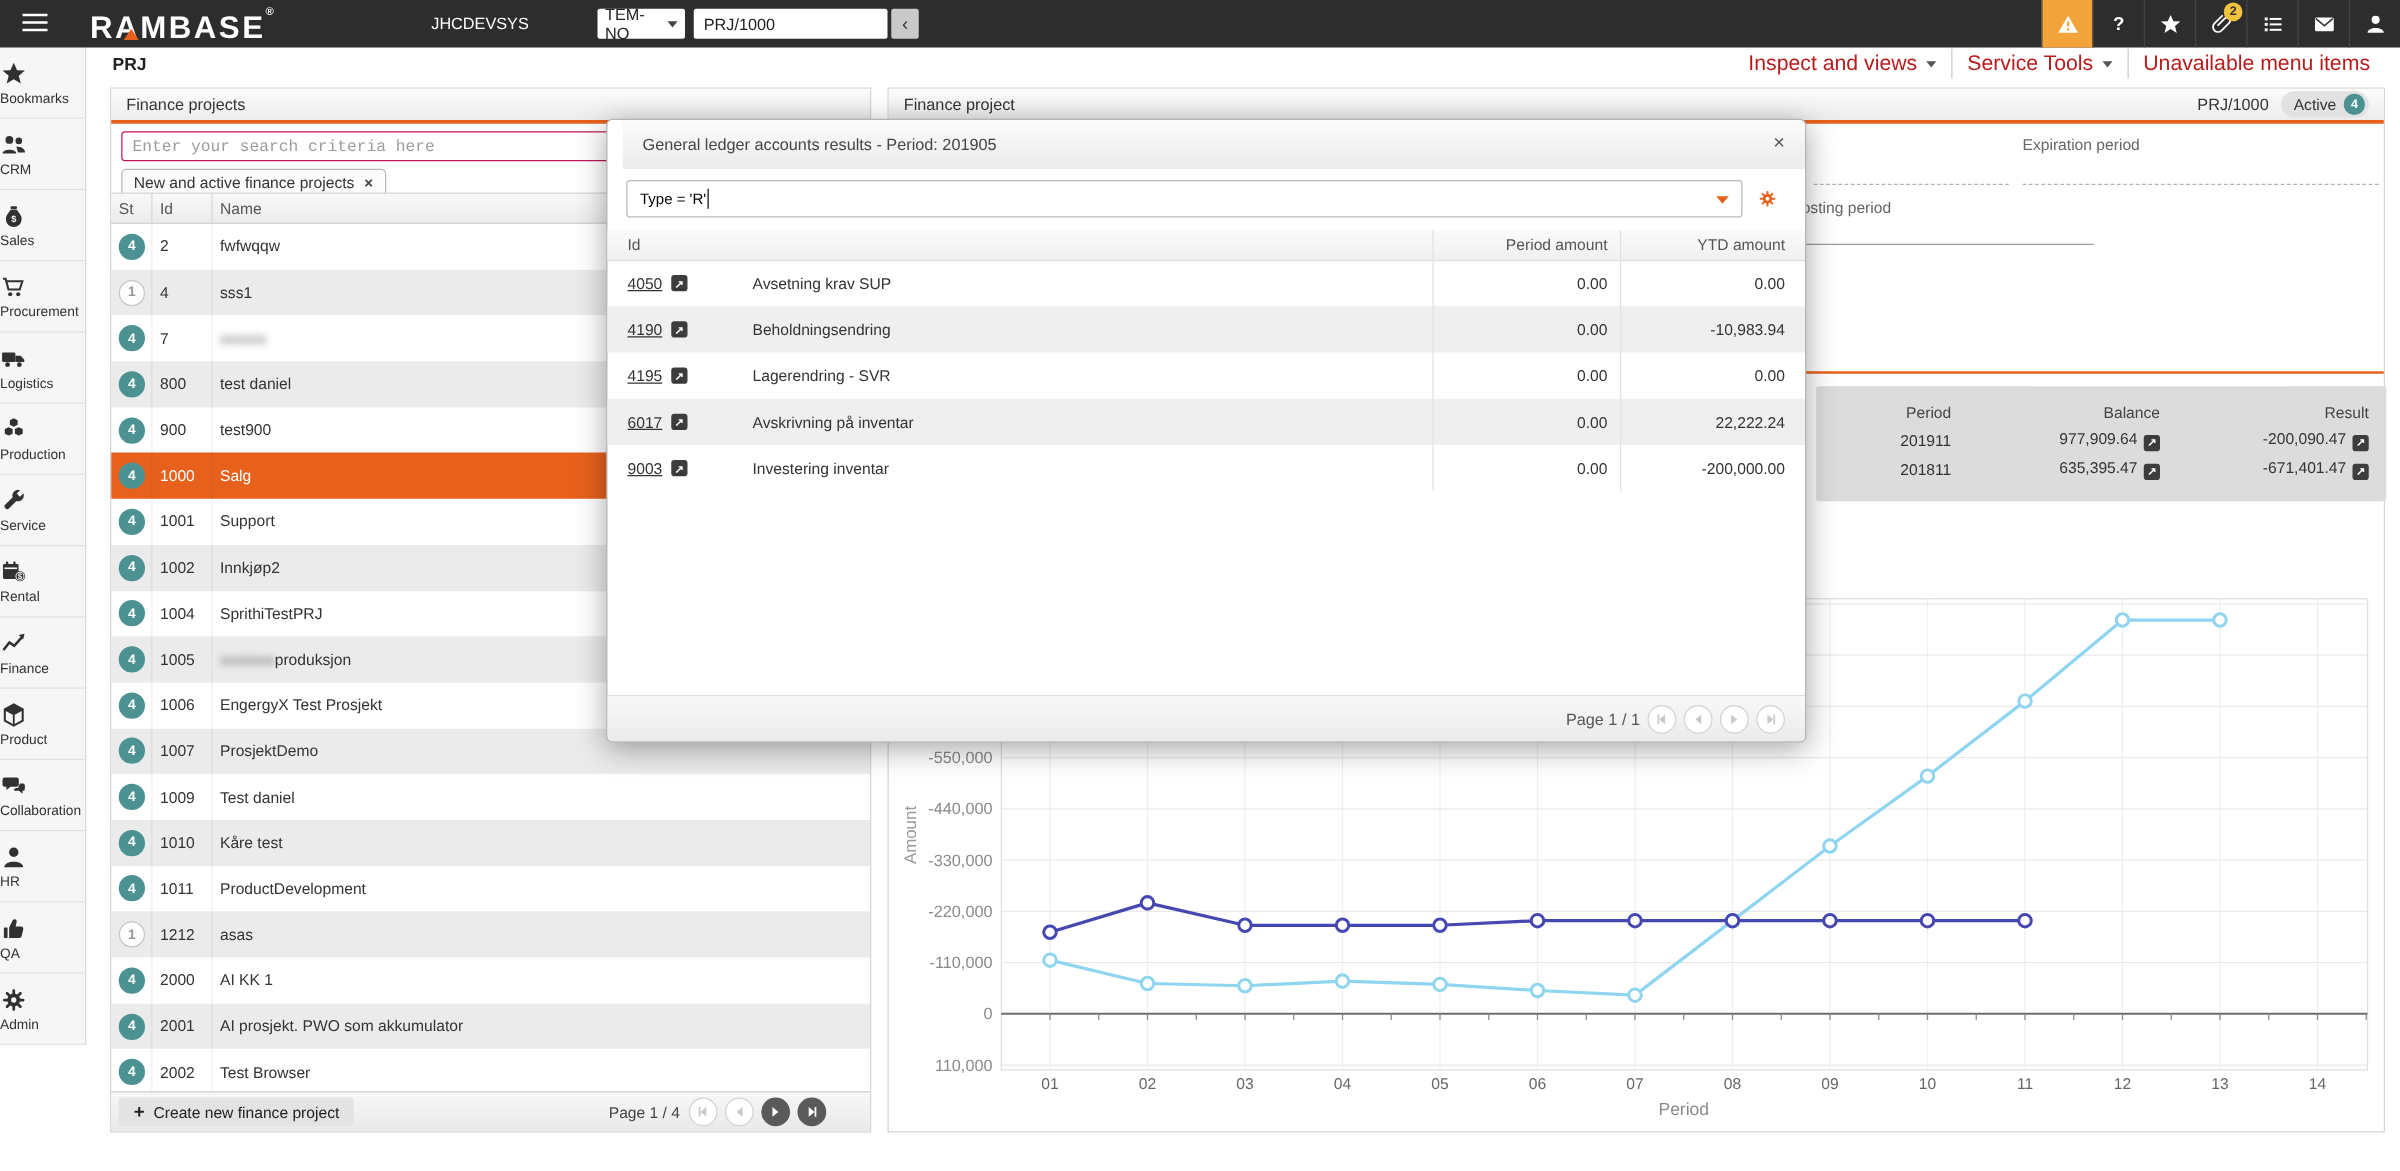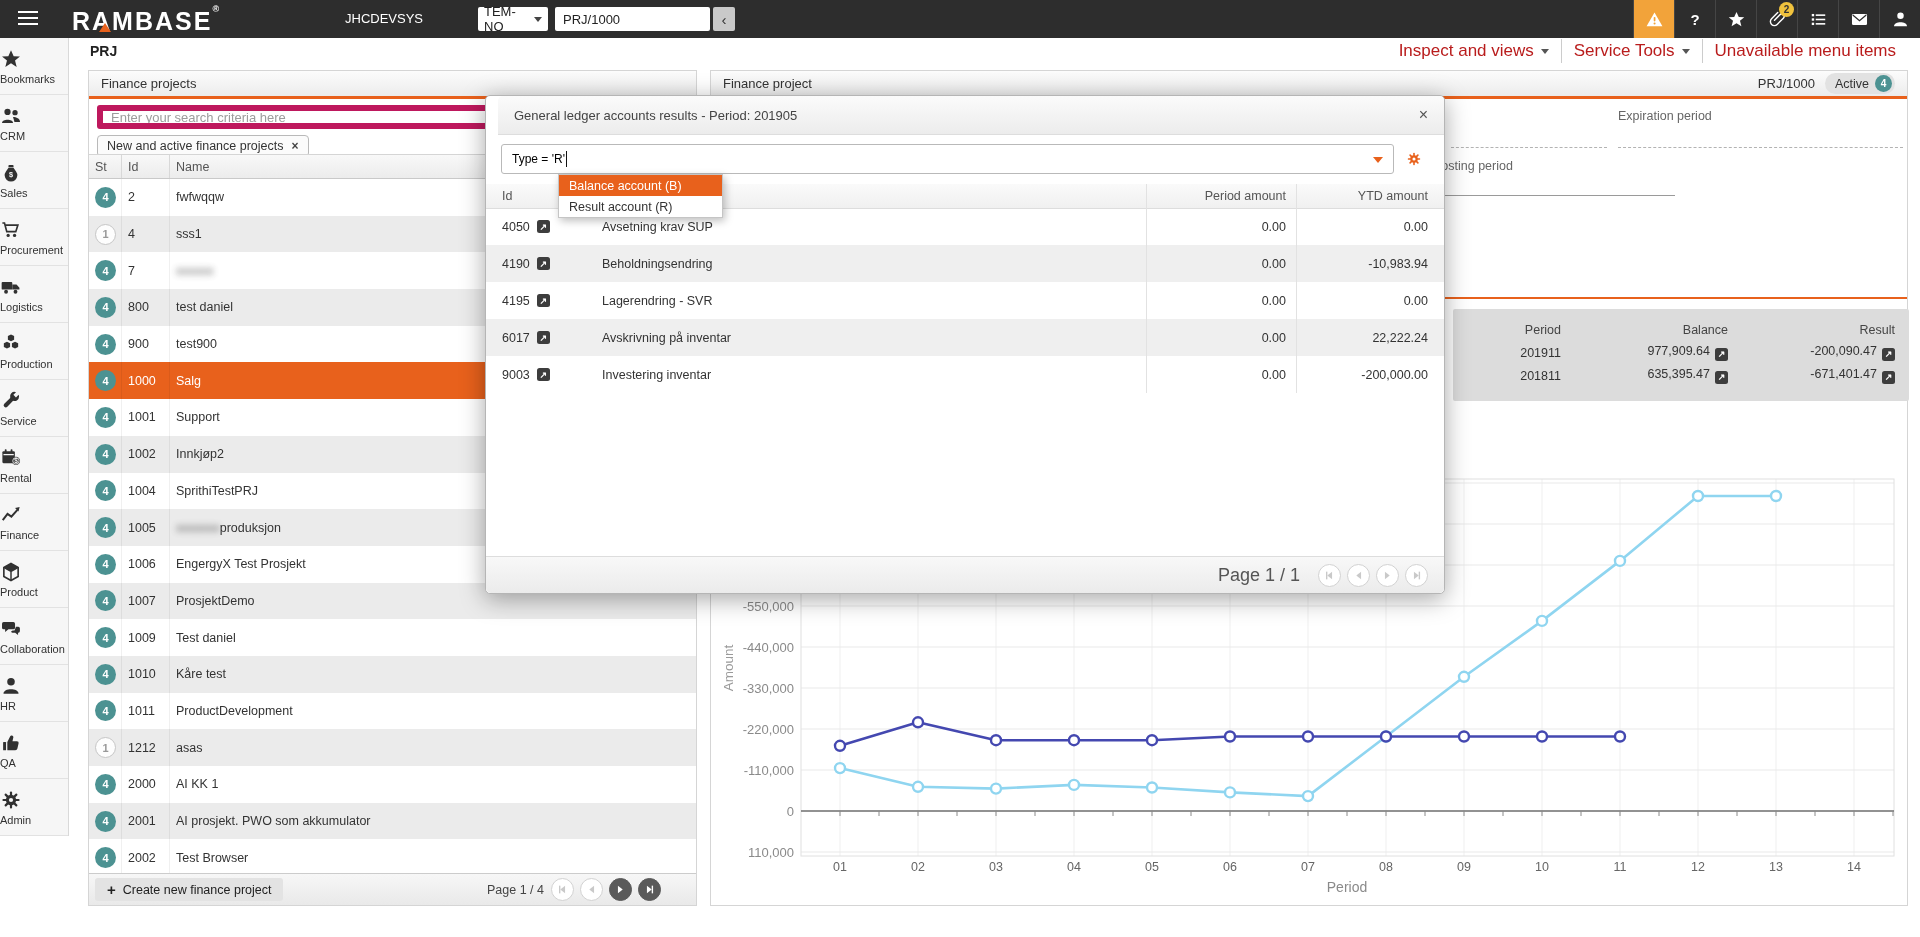--- a/index.html
+++ b/index.html
@@ -34,22 +34,22 @@
   
   .crumb{position:absolute;left:90px;top:43px;font-size:14px;font-weight:bold;color:#222;}
   .topmenu{position:absolute;right:12px;top:39px;display:flex;align-items:center;font-size:17px;color:#b91c1c;}
   .topmenu .mi{padding:2px 12px;display:flex;align-items:center;gap:7px;cursor:pointer;}
   .topmenu .mi + .mi{border-left:1px solid #ccc;}
   .cds{width:0;height:0;border-left:4px solid transparent;border-right:4px solid transparent;border-top:5px solid #555;}
   
   .panel-head{height:25px;background:linear-gradient(#fcfcfc,#ececec);border-bottom:3px solid #E8611C;
     display:flex;align-items:center;padding:0 12px;font-size:13px;color:#333;}
   .lpanel{position:absolute;left:88px;top:70px;width:609px;height:836px;background:#fff;border:1px solid #d5d5d5;box-sizing:border-box;}
-  .lsearch{position:absolute;left:8px;top:34px;width:591px;height:24px;border:6px solid #be185d;border-radius:3px;
-    padding:0 8px;font-size:13px;font-family:Liberation Sans, sans-serif;box-sizing:border-box;color:#333;}
+  .lsearch{position:absolute;left:8px;top:34px;width:591px;height:24px;border:1px solid #be185d;border-radius:3px;
+    padding:0 8px;font-size:13px;font-family:Liberation Mono, monospace;box-sizing:border-box;color:#333;}
   .lsearch::placeholder{color:#9c9c9c;}
   .chip{position:absolute;left:8px;top:64px;display:inline-flex;align-items:center;gap:8px;border:1px solid #b9b9b9;
     border-radius:4px;background:#fbfbfb;padding:3px 9px;font-size:12.5px;color:#333;cursor:pointer;}
   .chip .x{font-weight:bold;font-size:12px;color:#444;}
   .ltable{position:absolute;left:0;top:83px;right:0;}
   .lth{display:grid;grid-template-columns:32px 48px 1fr;height:23px;background:linear-gradient(#f8f8f8,#ececec);
     border-top:1px solid #d5d5d5;border-bottom:1px solid #c9c9c9;font-size:12.5px;color:#555;}
   .lth div{display:flex;align-items:center;padding-left:6px;}
   .lth div + div{border-left:1px solid #d8d8d8;}
   .lrow{display:grid;grid-template-columns:32px 48px 1fr;height:36.7px;font-size:12.5px;cursor:pointer;}
@@ -99,24 +99,24 @@
   .mgear{position:absolute;left:920px;top:55px;color:#E8611C;--bg:#fff;cursor:pointer;}
   .mth{position:absolute;left:0;right:0;top:88px;height:24px;background:linear-gradient(#fafafa,#f0f0f0);
     border-bottom:1px solid #ddd;display:grid;grid-template-columns:100px 560px 150px 1fr;font-size:12.5px;color:#555;}
   .mth > div{display:flex;align-items:center;padding-left:16px;}
   .mcol-num{justify-content:flex-end !important;border-left:1px solid #e2e2e2;padding:0 10px 0 0 !important;}
   .mcol-ytd{justify-content:flex-end !important;border-left:1px solid #e2e2e2;padding:0 16px 0 0 !important;}
   .mrows{position:absolute;left:0;right:0;top:112px;}
   .mrow{display:grid;grid-template-columns:100px 560px 150px 1fr;height:37px;font-size:12.5px;color:#333;}
   .mrow:nth-child(even){background:#efefef;}
   .mrow > div{display:flex;align-items:center;padding-left:16px;}
-  .mrow .idc{gap:2px;}
+  .mrow .idc{gap:2px;text-decoration:underline;}
   .mfoot{position:absolute;left:0;right:0;bottom:0;height:36px;background:linear-gradient(#f8f8f8,#ebebeb);
     border-top:1px solid #ddd;border-radius:0 0 5px 5px;display:flex;align-items:center;justify-content:flex-end;
-    gap:18px;padding-right:16px;font-size:18px;color:#555;}
+    gap:6px;padding-right:16px;font-size:13px;color:#555;}
   .mdrop{position:absolute;left:72px;top:78px;width:163px;background:#fff;border:1px solid #c5c5c5;
     box-shadow:2px 3px 8px rgba(0,0,0,.25);z-index:60;font-size:12.5px;}
   .mdi{height:21px;display:flex;align-items:center;padding:0 10px;cursor:pointer;}
   .mdi.sel{background:#E8611C;color:#fff;}
 </style>
 </head>
 <body>
 
 <div class="topbar">
   <div class="burger">
@@ -751,24 +751,20 @@
       <div class="mrow">
         <div class="idc">
           <span>9003</span>
           <span class="lnk">↗</span>
         </div>
         <div>Investering inventar</div>
         <div class="mcol-num">0.00</div>
         <div class="mcol-ytd">-200,000.00</div>
       </div>
     </div>
-  <div class="mdrop">
-      <div class="mdi sel">Balance account (B)</div>
-      <div class="mdi">Result account (R)</div>
-    </div>
   <div class="mfoot">
     <span>Page 1 / 1</span>
     <span style="display:flex;gap:6px;">
         <span class="pager">
           <svg viewBox="0 0 12 12" width="11" height="11" fill="currentColor">
             <path d="M8.8,1.8 3.6,6l5.2,4.2z"></path>
             <rect x="2.2" y="1.8" width="1.5" height="8.4"></rect>
           </svg>
         </span>
         <span class="pager">

